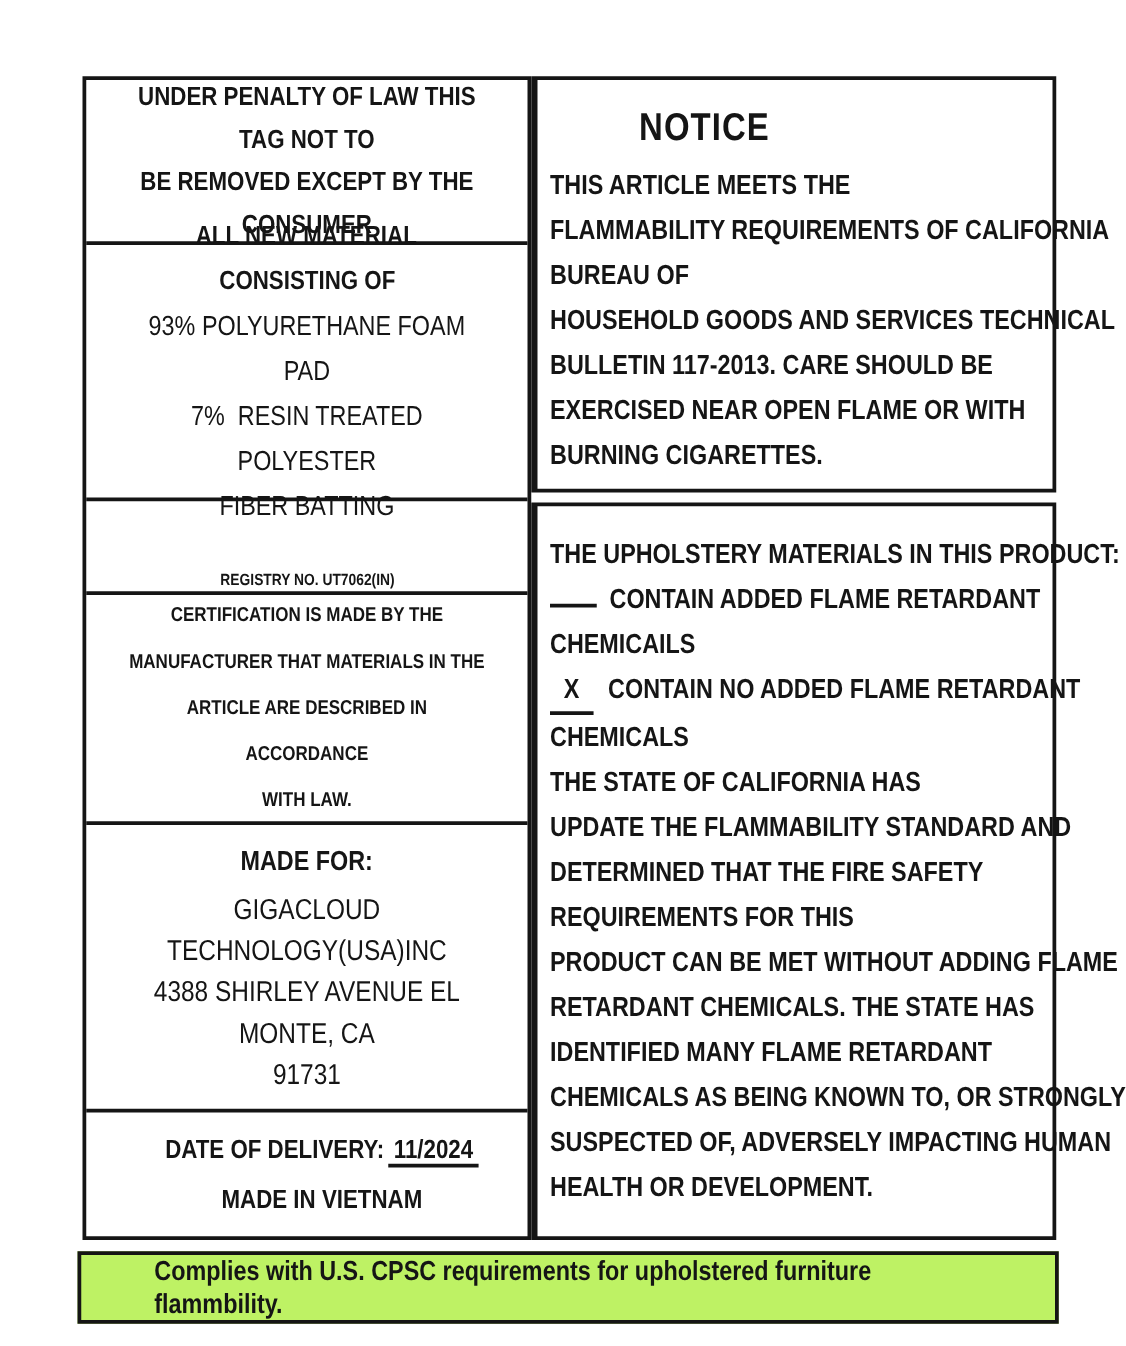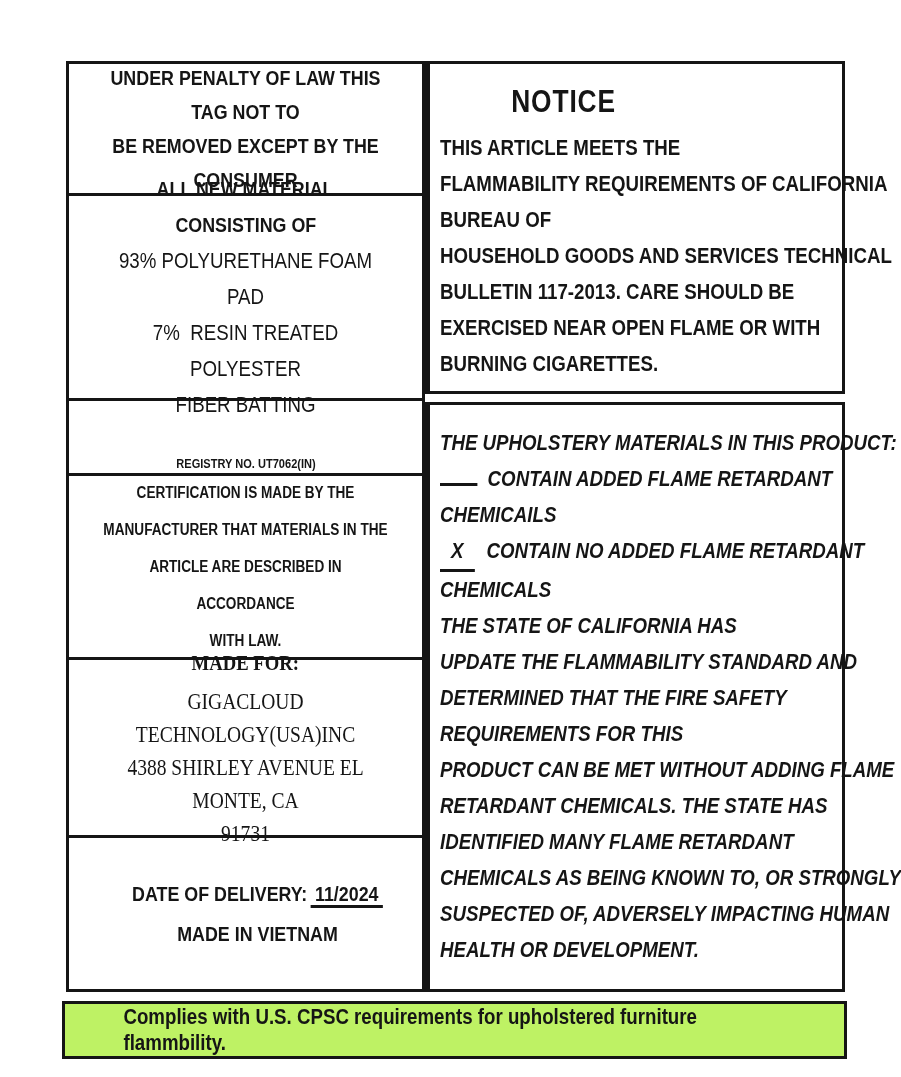--- a/index.html
+++ b/index.html
@@ -33,21 +33,21 @@
     border-bottom: 3px solid #151515;
     font-weight: 700;
     padding: 2px 4px;
   }
   .sec:last-child { border-bottom: none; flex: 1; }
   .sec-penalty   { height: 132px; font-size: 21px; line-height: 34px; }
   .sec-material  { height: 205px; font-size: 21px; line-height: 36px; }
   .mat-item      { font-weight: 400; font-size: 22px; white-space: pre-wrap; }
   .sec-registry  { height: 75px;  font-size: 13px; justify-content: flex-end; }
   .sec-cert      { height: 184px; font-size: 16px; line-height: 37px; }
-  .sec-made      { height: 178px; font-size: 22px; line-height: 33px; font-family: Liberation Serif, serif; }
+  .sec-made      { height: 230px; font-size: 22px; line-height: 33px; }
   .made-heading  { font-size: 22px; font-weight: 700; margin-bottom: 6px; }
   .made-line     { font-weight: 400; font-size: 23px; }
   .sec-delivery  { font-size: 21px; line-height: 40px; padding-left: 28px; }
   .delivery-value {
     border-bottom: 3px solid #151515;
     padding: 0 5px;
     margin-left: 4px;
   }
 
   
@@ -65,21 +65,20 @@
     width: max-content;
   }
   .rline { font-size: 22px; font-weight: 700; line-height: 36px; white-space: nowrap; }
 
   .right-box2 {
     position: absolute; left: 425px; top: 383px;
     width: 420px; height: 590px;
     border: 3px solid #151515; border-left: 5px solid #151515;
     background: #fff;
     padding: 20px 4px 0 10px;
-    font-style: italic;
   }
   .blank-line {
     display: inline-block;
     width: 44px; height: 20px;
     border-bottom: 3px solid #151515;
     margin-right: 12px;
     vertical-align: baseline;
   }
   .x-mark {
     display: inline-block;

